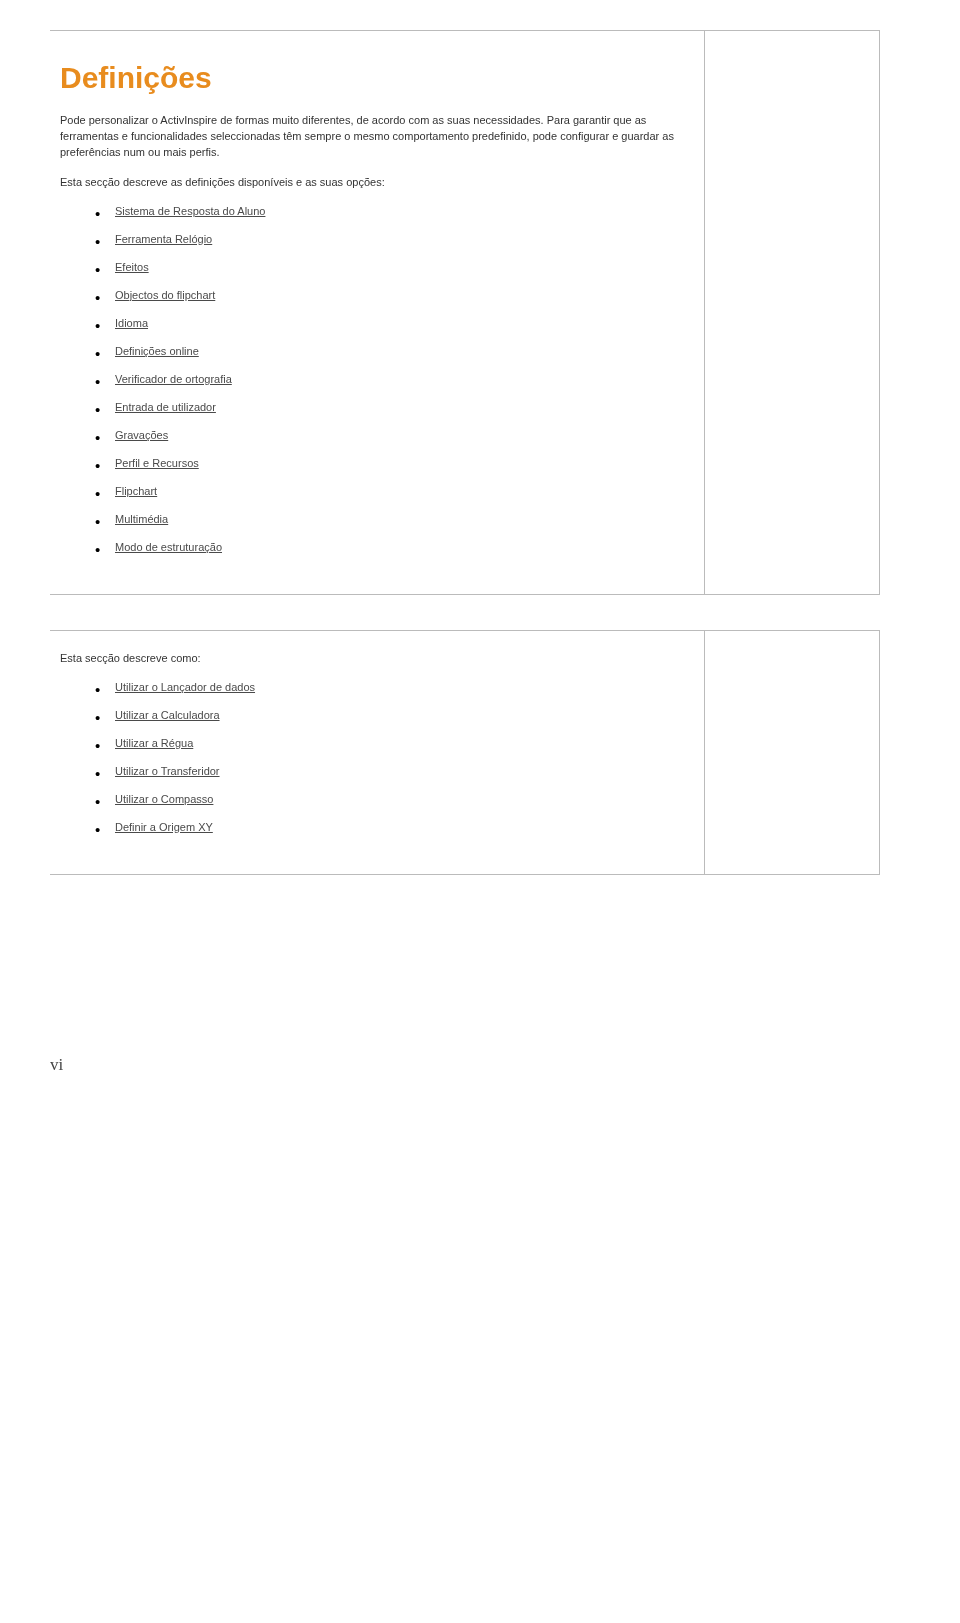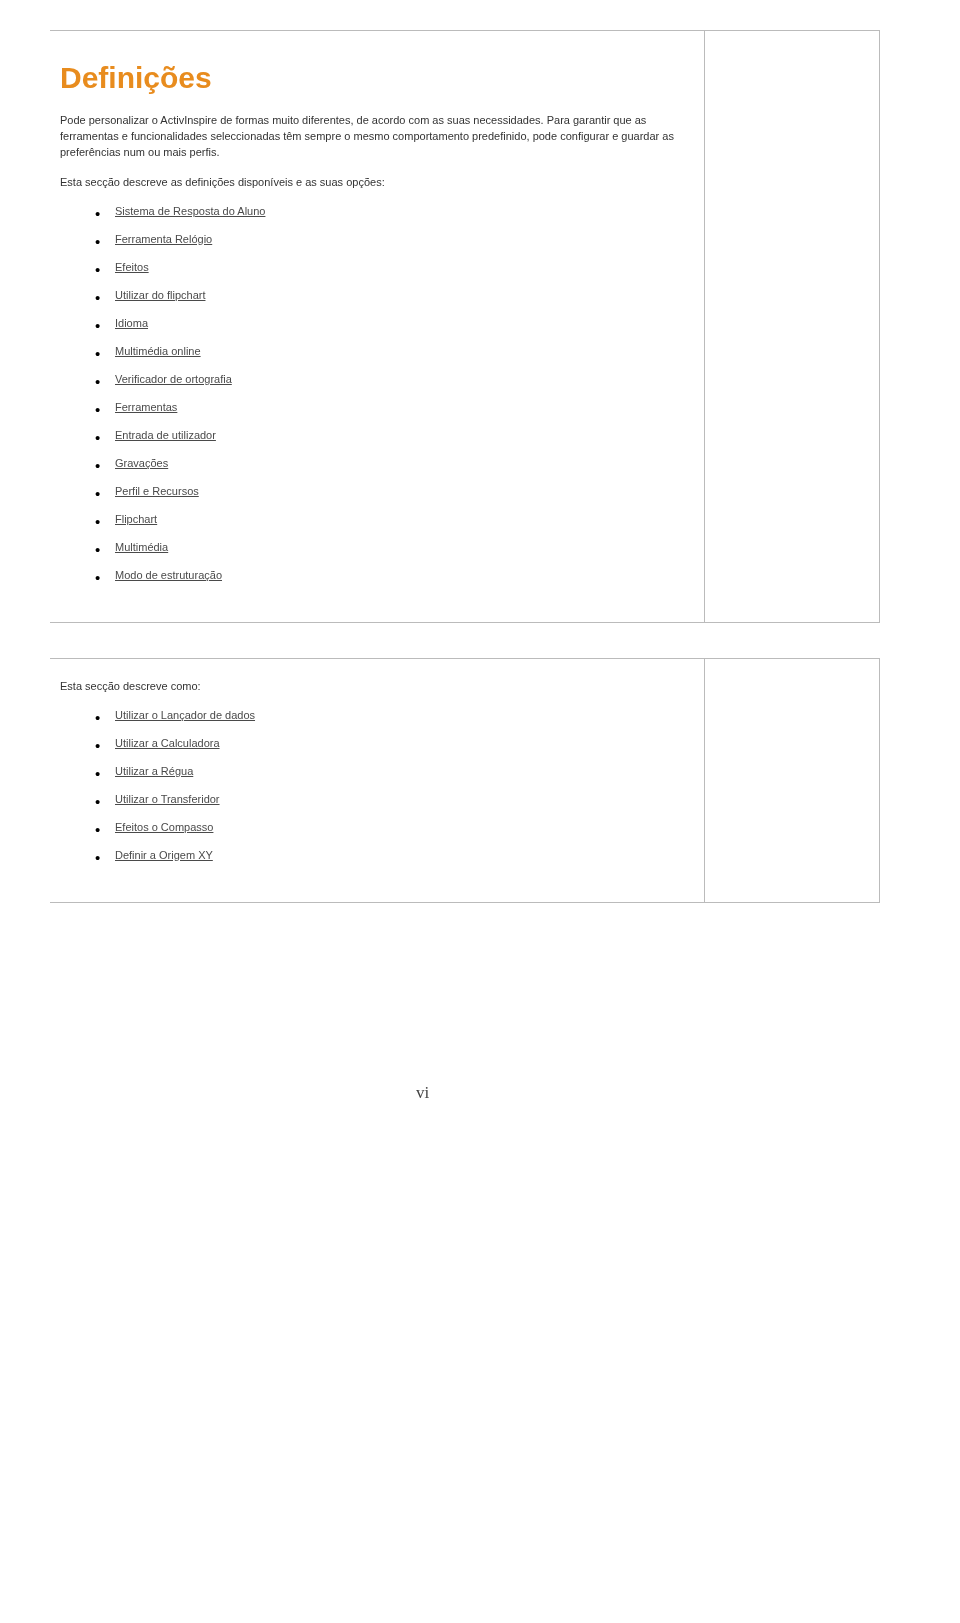--- a/index.html
+++ b/index.html
@@ -61,21 +61,21 @@
     left: 0;
     top: 0;
     color: #000;
     font-size: 15px;
   }
   .link {
     color: #4a4a4a;
     text-decoration: underline;
   }
   .page-num {
-    text-align: center;
+    text-align: left;
     padding-right: 85px;
     font-family: "Times New Roman", serif;
     font-size: 17px;
     color: #444;
     margin-top: 180px;
   }
 </style>
 </head>
 <body>
 
@@ -83,45 +83,44 @@
 
   <div class="layout-row">
     <div class="main-col">
       <h1>Definições</h1>
       <p>Pode personalizar o ActivInspire de formas muito diferentes, de acordo com as suas necessidades. Para garantir que as ferramentas e funcionalidades seleccionadas têm sempre o mesmo comportamento predefinido, pode configurar e guardar as preferências num ou mais perfis.</p>
       <p>Esta secção descreve as definições disponíveis e as suas opções:</p>
       <ul>
         <li><span class="link">Sistema de Resposta do Aluno</span></li>
         <li><span class="link">Ferramenta Relógio</span></li>
         <li><span class="link">Efeitos</span></li>
-        <li><span class="link">Utilizar do flipchart</span></li>
+        <li><span class="link">Objectos do flipchart</span></li>
         <li><span class="link">Idioma</span></li>
-        <li><span class="link">Multimédia online</span></li>
+        <li><span class="link">Definições online</span></li>
         <li><span class="link">Verificador de ortografia</span></li>
-        <li><span class="link">Ferramentas</span></li>
         <li><span class="link">Entrada de utilizador</span></li>
         <li><span class="link">Gravações</span></li>
         <li><span class="link">Perfil e Recursos</span></li>
         <li><span class="link">Flipchart</span></li>
         <li><span class="link">Multimédia</span></li>
         <li><span class="link">Modo de estruturação</span></li>
       </ul>
     </div>
     <div class="side-col"></div>
   </div>
 
   <div class="layout-row">
     <div class="main-col">
       <p>Esta secção descreve como:</p>
       <ul>
         <li><span class="link">Utilizar o Lançador de dados</span></li>
         <li><span class="link">Utilizar a Calculadora</span></li>
         <li><span class="link">Utilizar a Régua</span></li>
         <li><span class="link">Utilizar o Transferidor</span></li>
-        <li><span class="link">Efeitos o Compasso</span></li>
+        <li><span class="link">Utilizar o Compasso</span></li>
         <li><span class="link">Definir a Origem XY</span></li>
       </ul>
     </div>
     <div class="side-col"></div>
   </div>
 
   <div class="page-num">vi</div>
 </div>
 
 </body></html>

